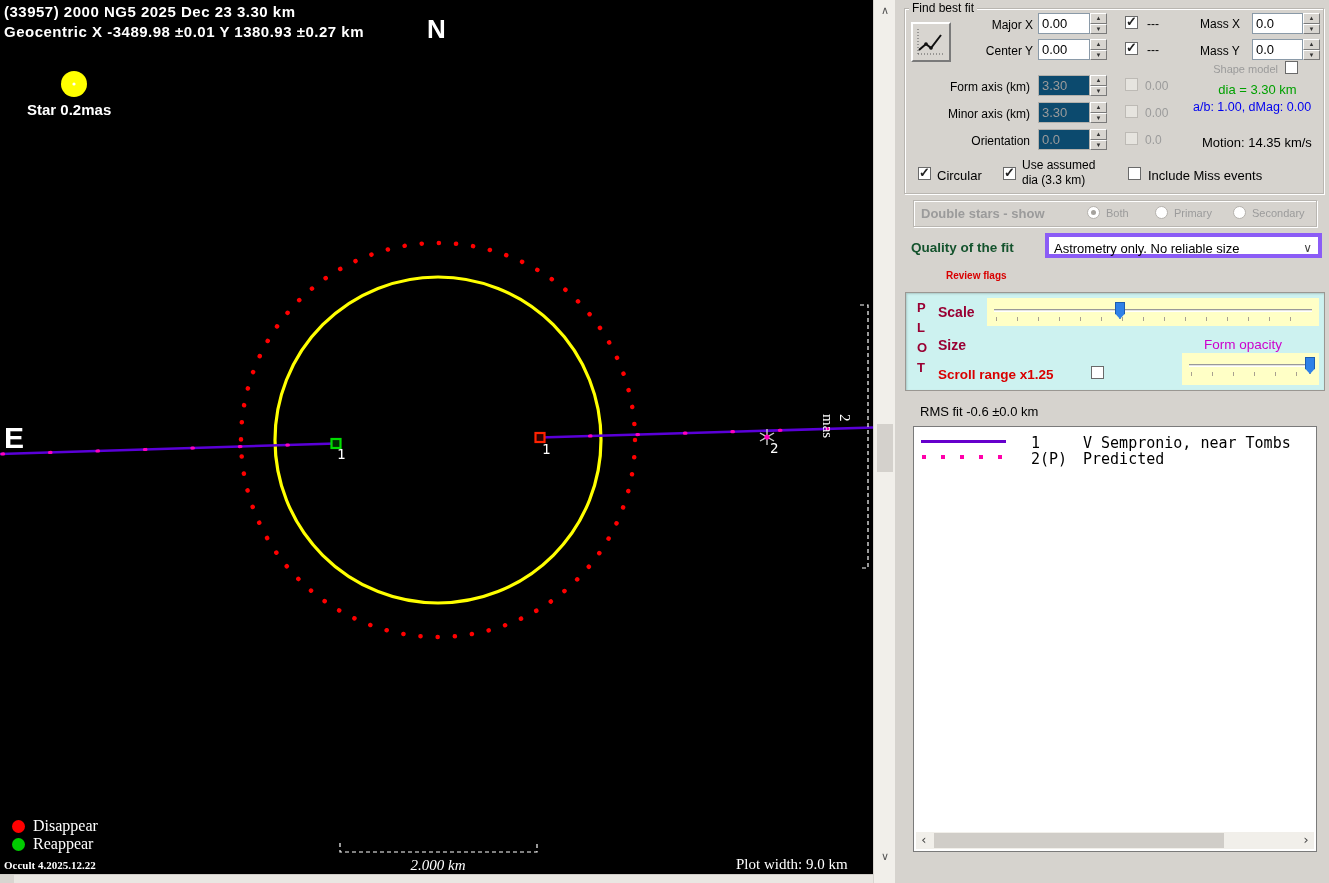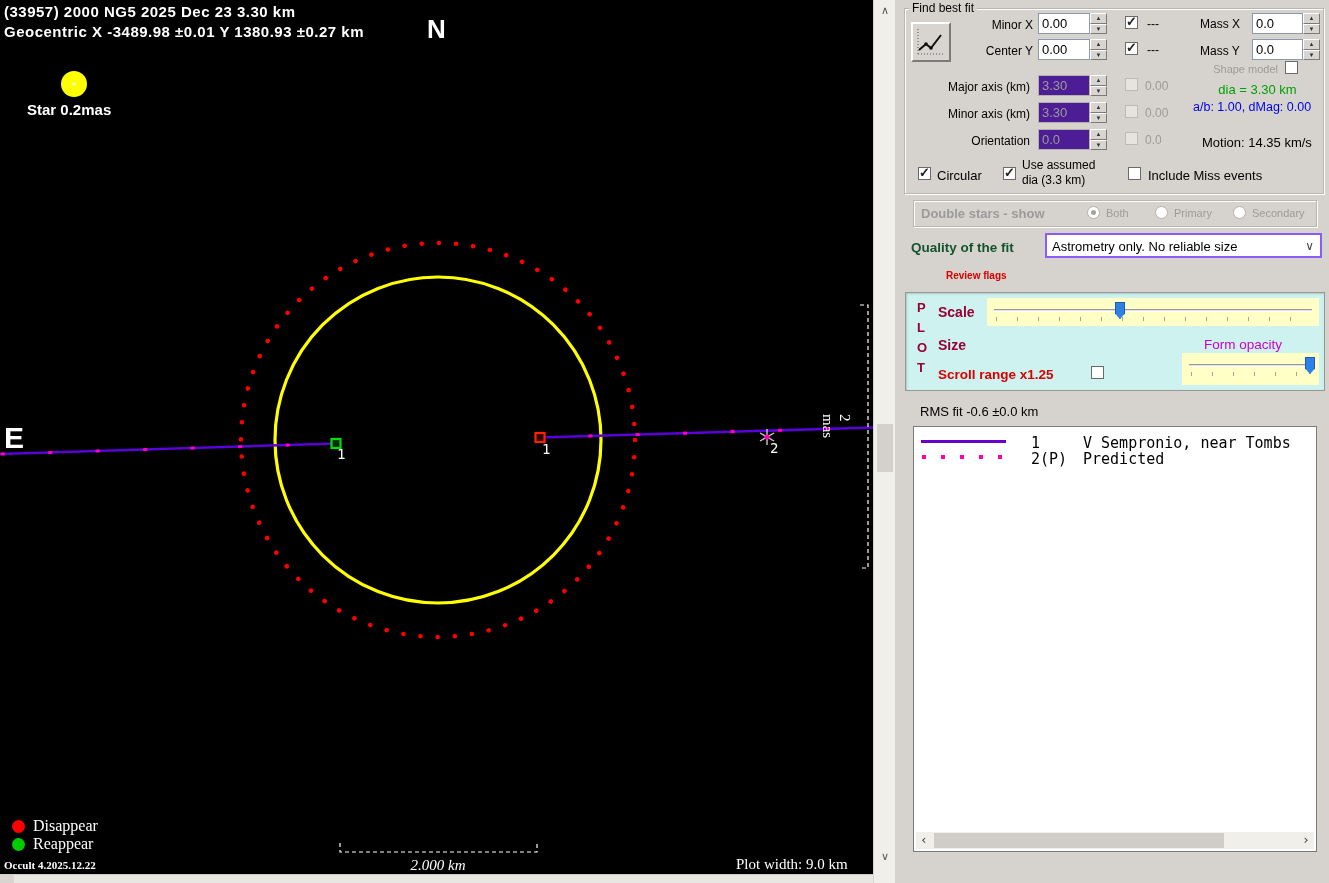--- a/index.html
+++ b/index.html
@@ -32,42 +32,42 @@
 
   
   #panel { position:absolute; left:895px; top:0; width:434px; height:696px; background:#d6d3ce; font-size:12px; color:#000; }
   .abs { position:absolute; }
   .fieldset { position:absolute; border:1px solid #b9b6b1; box-shadow:inset 1px 1px 0 #fff, 1px 1px 0 #fff; }
   .fs-title { position:absolute; background:#d6d3ce; padding:0 3px; }
   .gray { color:#9b9b9b; }
   .bold { font-weight:bold; }
 
   .inp { position:absolute; background:#fff; border:1px solid #8a9aa8; font-size:13px; padding:2px 3px; height:21px; }
-  .inp.dis { background:#4c1d95; color:#9b9b9b; border-color:#b4b1ac; }
+  .inp.dis { background:#0c4a6e; color:#9b9b9b; border-color:#b4b1ac; }
   .spin { position:absolute; width:17px; height:21px; display:flex; flex-direction:column; }
   .spin .sb { flex:1; background:#d8d5d0; border:1px solid; border-color:#fff #7a7a7a #7a7a7a #fff; font-size:6px; color:#333; text-align:center; line-height:8px; overflow:hidden; }
   .cb { position:absolute; width:13px; height:13px; background:#fff; border:1px solid #6a6a6a; }
   .cb.checked::after { content:"✓"; position:absolute; left:0px; top:-3px; font-size:13px; font-weight:bold; color:#222; }
   .cb.dis { border-color:#bdbab5; background:#e6e4df; }
   .radio { position:absolute; width:13px; height:13px; border-radius:50%; background:#fff; border:1px solid #6a6a6a; }
   .radio.sel::after { content:""; position:absolute; left:3px; top:3px; width:5px; height:5px; border-radius:50%; background:#333; }
   .radio.dis { border-color:#b5b2ad; }
   .radio.dis.sel::after { background:#a5a29d; }
 
   #fit-icon-button { position:absolute; left:16px; top:22px; width:40px; height:40px; background:#d8d5d0;
       border:2px solid; border-color:#fff #7a7a7a #7a7a7a #fff; }
   .lbl-r { position:absolute; text-align:right; }
   .green-text { color:#00a000; }
   .blue-text { color:#0000ee; }
   .maroon { color:#990033; font-weight:bold; }
   .red-lbl { color:#d90000; font-weight:bold; }
   .magenta-lbl { color:#cc00cc; font-weight:normal; }
   .green-lbl { color:#14532d; font-weight:bold; }
 
-  #combo-quality { position:absolute; left:150px; top:233px; width:277px; height:25px; background:#fff; border:2px solid #8b5cf6; font-size:13px; line-height:23px; padding-left:5px; }
+  #combo-quality { position:absolute; left:150px; top:233px; width:277px; height:25px; background:#fff; border:4px solid #8b5cf6; font-size:13px; line-height:23px; padding-left:5px; }
   #combo-quality .chev { position:absolute; right:6px; top:0; color:#444; font-size:12px; }
   #review-strip { position:absolute; left:150px; top:261px; width:277px; height:24px; background:#c7f3f3; border:1px solid #aee0e0; font-size:13px; line-height:22px; }
 
   #plot-box { position:absolute; left:10px; top:292px; width:420px; height:99px; background:#cdf2f0; border:1px solid #9a9792; box-shadow:inset 1px 1px 2px #aac8c6; }
   .plot-letter { position:absolute; left:11px; font-size:13px; font-weight:bold; color:#990033; }
   .slider { position:absolute; background:#ffffc6; }
   .slider .track { position:absolute; left:7px; right:7px; height:3px; background:#e2e2e2; border-top:1px solid #999; border-bottom:1px solid #fff; }
   .slider .ticks { position:absolute; left:9px; right:9px; height:4px; background:repeating-linear-gradient(90deg,#a8a090 0 1px,transparent 1px 21px); }
   .slider .thumb { position:absolute; width:10px; height:17px; background:#2f81e8; border:1px solid #1b5cb0; clip-path:polygon(0 0,100% 0,100% 68%,50% 100%,0 68%); }
   #size-group { position:absolute; left:85px; top:330px; width:196px; height:29px; background:#e9f4df; border:1px solid; border-color:#8a8a8a #fff #fff #8a8a8a; }
@@ -166,21 +166,21 @@
     <div id="fit-icon-button">
       <svg width="36" height="36">
         <polyline points="6,26 13,20 18,24 28,11" fill="none" stroke="#111" stroke-width="2"></polyline>
         <circle cx="13" cy="20" r="1.8" fill="#111"></circle>
           <circle cx="18" cy="24" r="1.8" fill="#111"></circle>
         <line x1="5" y1="5" x2="5" y2="30" stroke="#555" stroke-width="1" stroke-dasharray="1 2"></line>
         <line x1="5" y1="30" x2="31" y2="30" stroke="#555" stroke-width="1" stroke-dasharray="1 2"></line>
       </svg>
     </div>
 
-    <div class="lbl-r" style="left:60px; top:18px; width:78px;">Minor X</div>
+    <div class="lbl-r" style="left:60px; top:18px; width:78px;">Major X</div>
     <div class="inp" style="left:143px; top:13px; width:52px;">0.00</div>
     <div class="spin" style="left:195px; top:13px;">
         <div class="sb">▲</div>
         <div class="sb">▼</div>
       </div>
     <div class="cb checked" style="left:230px; top:16px;"></div>
     <div class="abs" style="left:252px; top:17px;">---</div>
     <div class="abs" style="left:305px; top:17px;">Mass X</div>
     <div class="inp" style="left:357px; top:13px; width:51px;">0.0</div>
     <div class="spin" style="left:408px; top:13px;">
@@ -199,21 +199,21 @@
     <div class="abs" style="left:305px; top:44px;">Mass Y</div>
     <div class="inp" style="left:357px; top:39px; width:51px;">0.0</div>
     <div class="spin" style="left:408px; top:39px;">
         <div class="sb">▲</div>
         <div class="sb">▼</div>
       </div>
 
     <div class="lbl-r gray" style="left:300px; top:63px; width:83px; font-size:11px;">Shape model</div>
     <div class="cb" style="left:390px; top:61px;"></div>
 
-    <div class="lbl-r" style="left:40px; top:80px; width:95px;">Major axis (km)</div>
+    <div class="lbl-r" style="left:40px; top:80px; width:95px;">Form axis (km)</div>
     <div class="inp dis" style="left:143px; top:75px; width:52px;">3.30</div>
     <div class="spin" style="left:195px; top:75px;">
         <div class="sb">▲</div>
         <div class="sb">▼</div>
       </div>
     <div class="cb dis" style="left:230px; top:78px;"></div>
     <div class="abs gray" style="left:250px; top:79px;">0.00</div>
     <div class="abs green-text" style="left:300px; top:82px; width:125px; text-align:center; font-size:13px;">dia = 3.30 km</div>
 
     <div class="lbl-r" style="left:40px; top:107px; width:95px;">Minor axis (km)</div>

